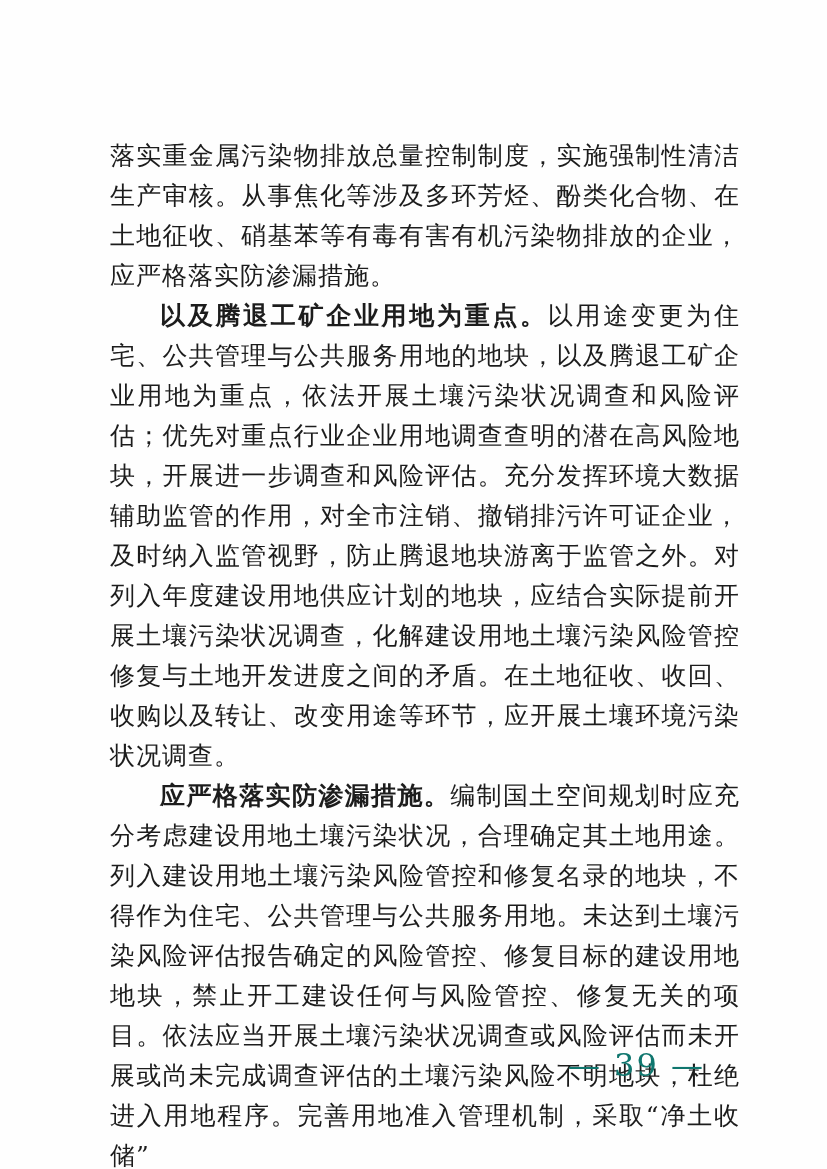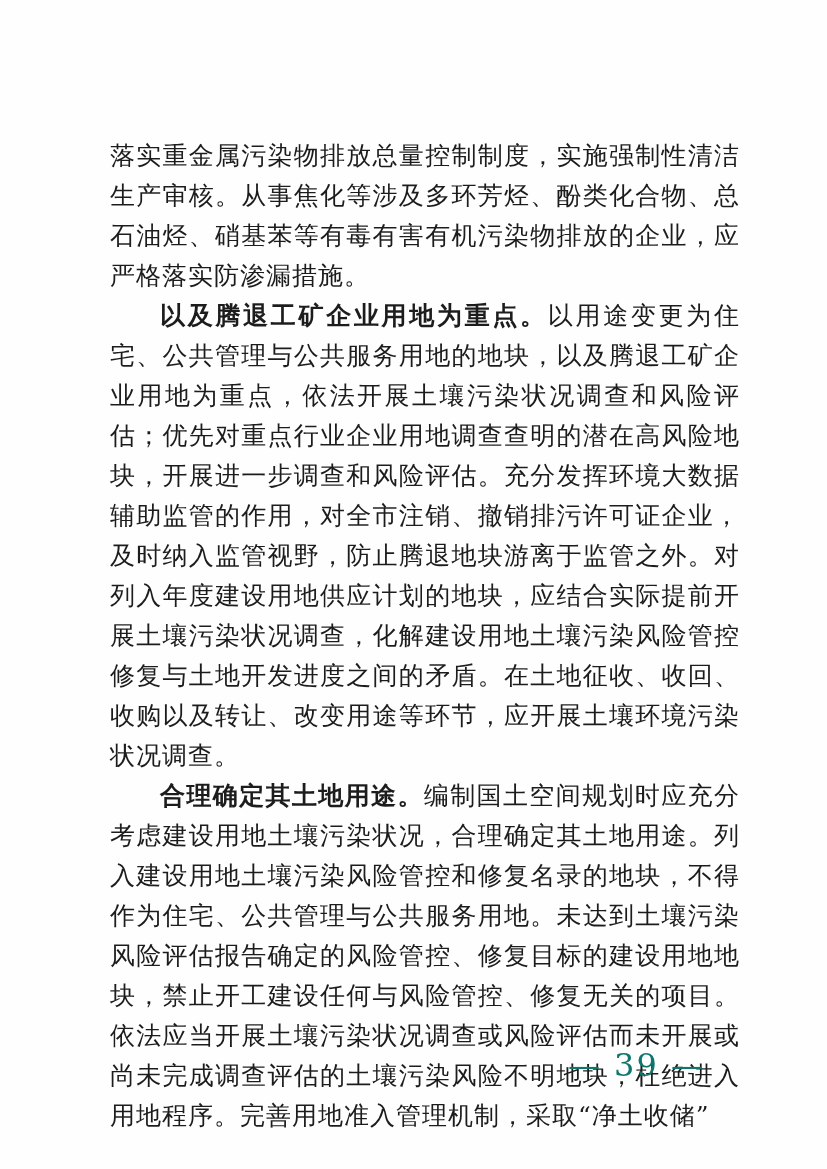--- a/index.html
+++ b/index.html
@@ -47,18 +47,18 @@
     letter-spacing: 2px;
     color: #0f766e;
     white-space: nowrap;
   }
 </style>
 </head>
 <body>
 
 <div class="doc-page">
   <div class="text-block">
-    <p class="para"><span>落实重金属污染物排放总量控制制度，实施强制性清洁生产审核。从事焦化等涉及多环芳烃、酚类化合物、总石油烃、硝基苯等有毒有害有机污染物排放的企业，应严格落实防渗漏措施。</span></p>
+    <p class="para"><span>落实重金属污染物排放总量控制制度，实施强制性清洁生产审核。从事焦化等涉及多环芳烃、酚类化合物、在土地征收、硝基苯等有毒有害有机污染物排放的企业，应严格落实防渗漏措施。</span></p>
     <p class="para indent"><span class="lead">以及腾退工矿企业用地为重点。</span><span>以用途变更为住宅、公共管理与公共服务用地的地块，以及腾退工矿企业用地为重点，依法开展土壤污染状况调查和风险评估；优先对重点行业企业用地调查查明的潜在高风险地块，开展进一步调查和风险评估。充分发挥环境大数据辅助监管的作用，对全市注销、撤销排污许可证企业，及时纳入监管视野，防止腾退地块游离于监管之外。对列入年度建设用地供应计划的地块，应结合实际提前开展土壤污染状况调查，化解建设用地土壤污染风险管控修复与土地开发进度之间的矛盾。在土地征收、收回、收购以及转让、改变用途等环节，应开展土壤环境污染状况调查。</span></p>
-    <p class="para indent"><span class="lead">合理确定其土地用途。</span><span>编制国土空间规划时应充分考虑建设用地土壤污染状况，合理确定其土地用途。列入建设用地土壤污染风险管控和修复名录的地块，不得作为住宅、公共管理与公共服务用地。未达到土壤污染风险评估报告确定的风险管控、修复目标的建设用地地块，禁止开工建设任何与风险管控、修复无关的项目。依法应当开展土壤污染状况调查或风险评估而未开展或尚未完成调查评估的土壤污染风险不明地块，杜绝进入用地程序。完善用地准入管理机制，采取“净土收储”</span></p>
+    <p class="para indent"><span class="lead">应严格落实防渗漏措施。</span><span>编制国土空间规划时应充分考虑建设用地土壤污染状况，合理确定其土地用途。列入建设用地土壤污染风险管控和修复名录的地块，不得作为住宅、公共管理与公共服务用地。未达到土壤污染风险评估报告确定的风险管控、修复目标的建设用地地块，禁止开工建设任何与风险管控、修复无关的项目。依法应当开展土壤污染状况调查或风险评估而未开展或尚未完成调查评估的土壤污染风险不明地块，杜绝进入用地程序。完善用地准入管理机制，采取“净土收储”</span></p>
   </div>
   <div class="page-number">— 39 —</div>
 </div>
 
 </body></html>

